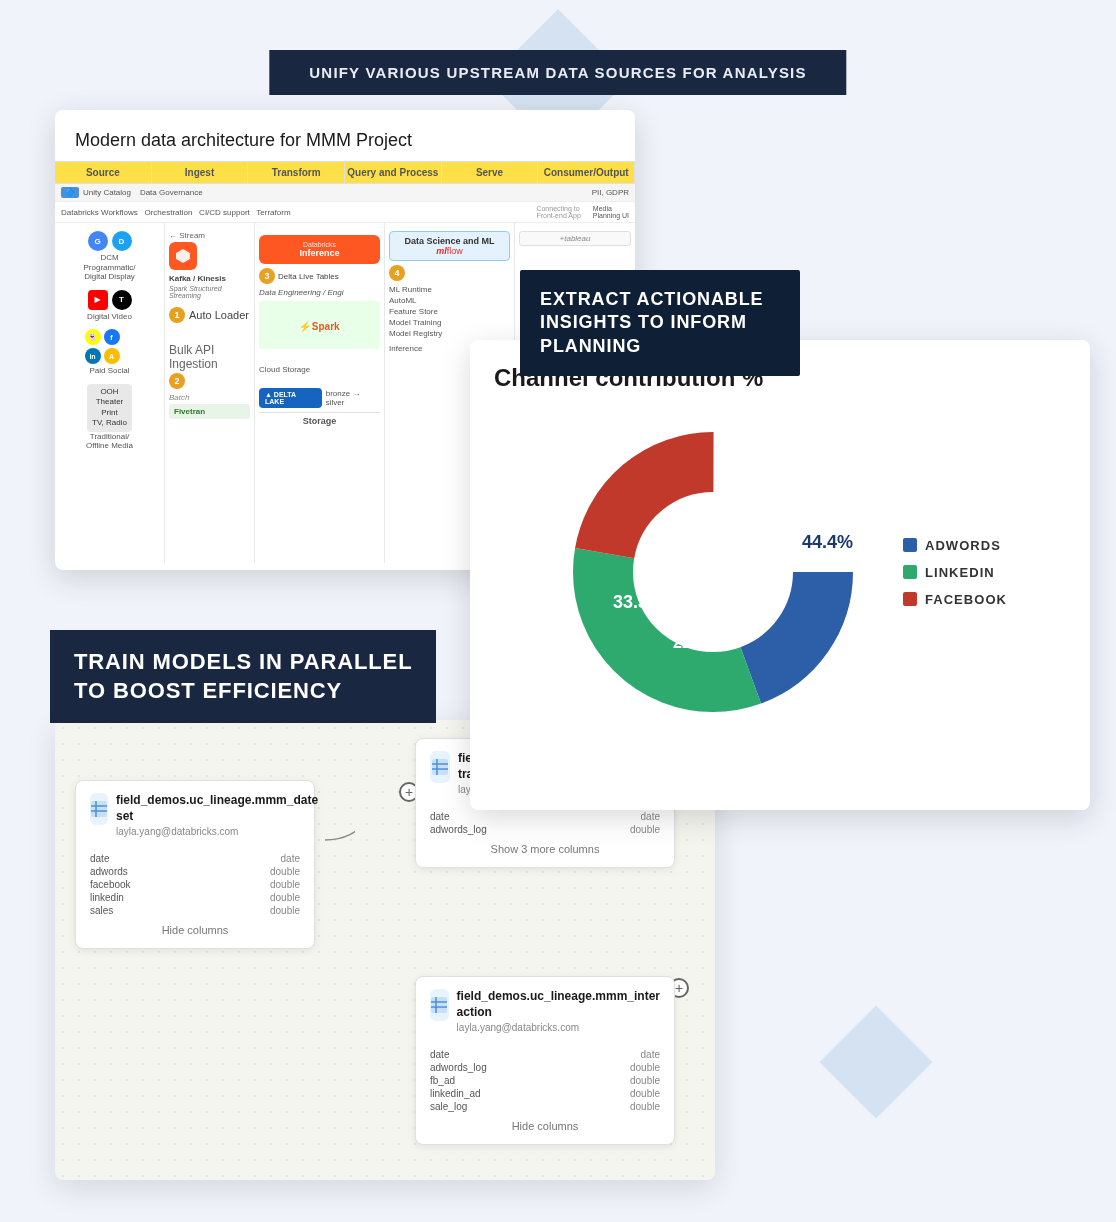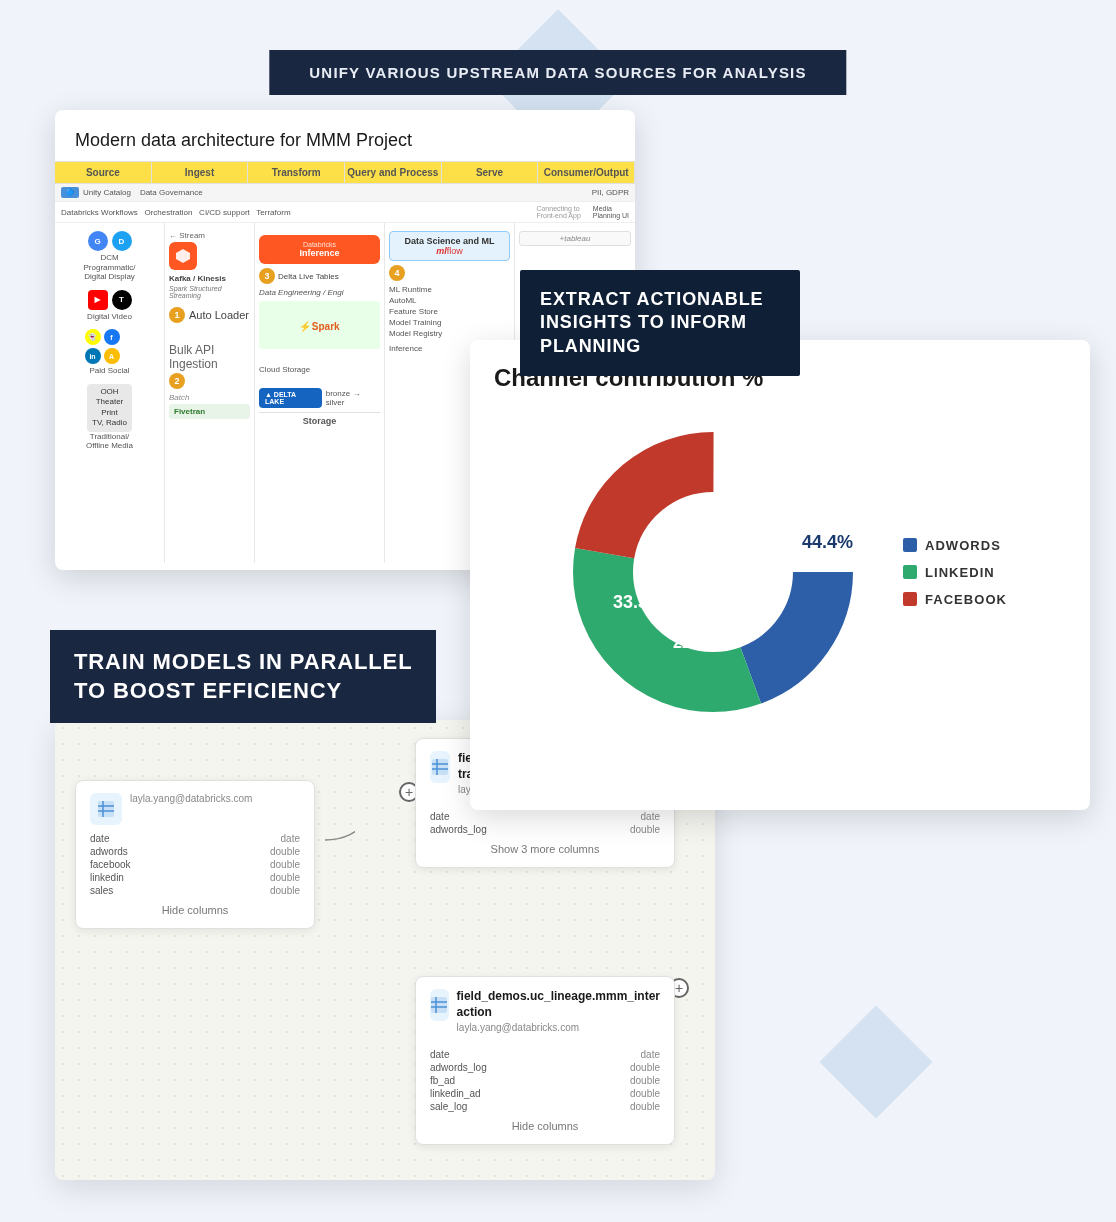--- a/index.html
+++ b/index.html
@@ -590,20 +590,21 @@
     <div class="node-header">
       <div class="table-icon">
         <svg width="18" height="18" viewBox="0 0 18 18">
             <rect x="1" y="1" width="16" height="16" rx="2" fill="#4a90d9" opacity="0.2"></rect>
             <line x1="1" y1="6" x2="17" y2="6" stroke="#4a90d9" stroke-width="1.5"></line>
             <line x1="1" y1="11" x2="17" y2="11" stroke="#4a90d9" stroke-width="1.5"></line>
             <line x1="6" y1="1" x2="6" y2="17" stroke="#4a90d9" stroke-width="1.5"></line>
           </svg>
       </div>
       <div>
+        <div class="table-node-title">field_demos.uc_lineage.mmm_date<br>set</div>
         <div class="table-node-email">layla.yang@databricks.com</div>
       </div>
     </div>
     <div class="table-node-row">
         <span>date</span>
         <span class="table-node-type">date</span>
       </div>
     <div class="table-node-row">
         <span>adwords</span>
         <span class="table-node-type">double</span>

